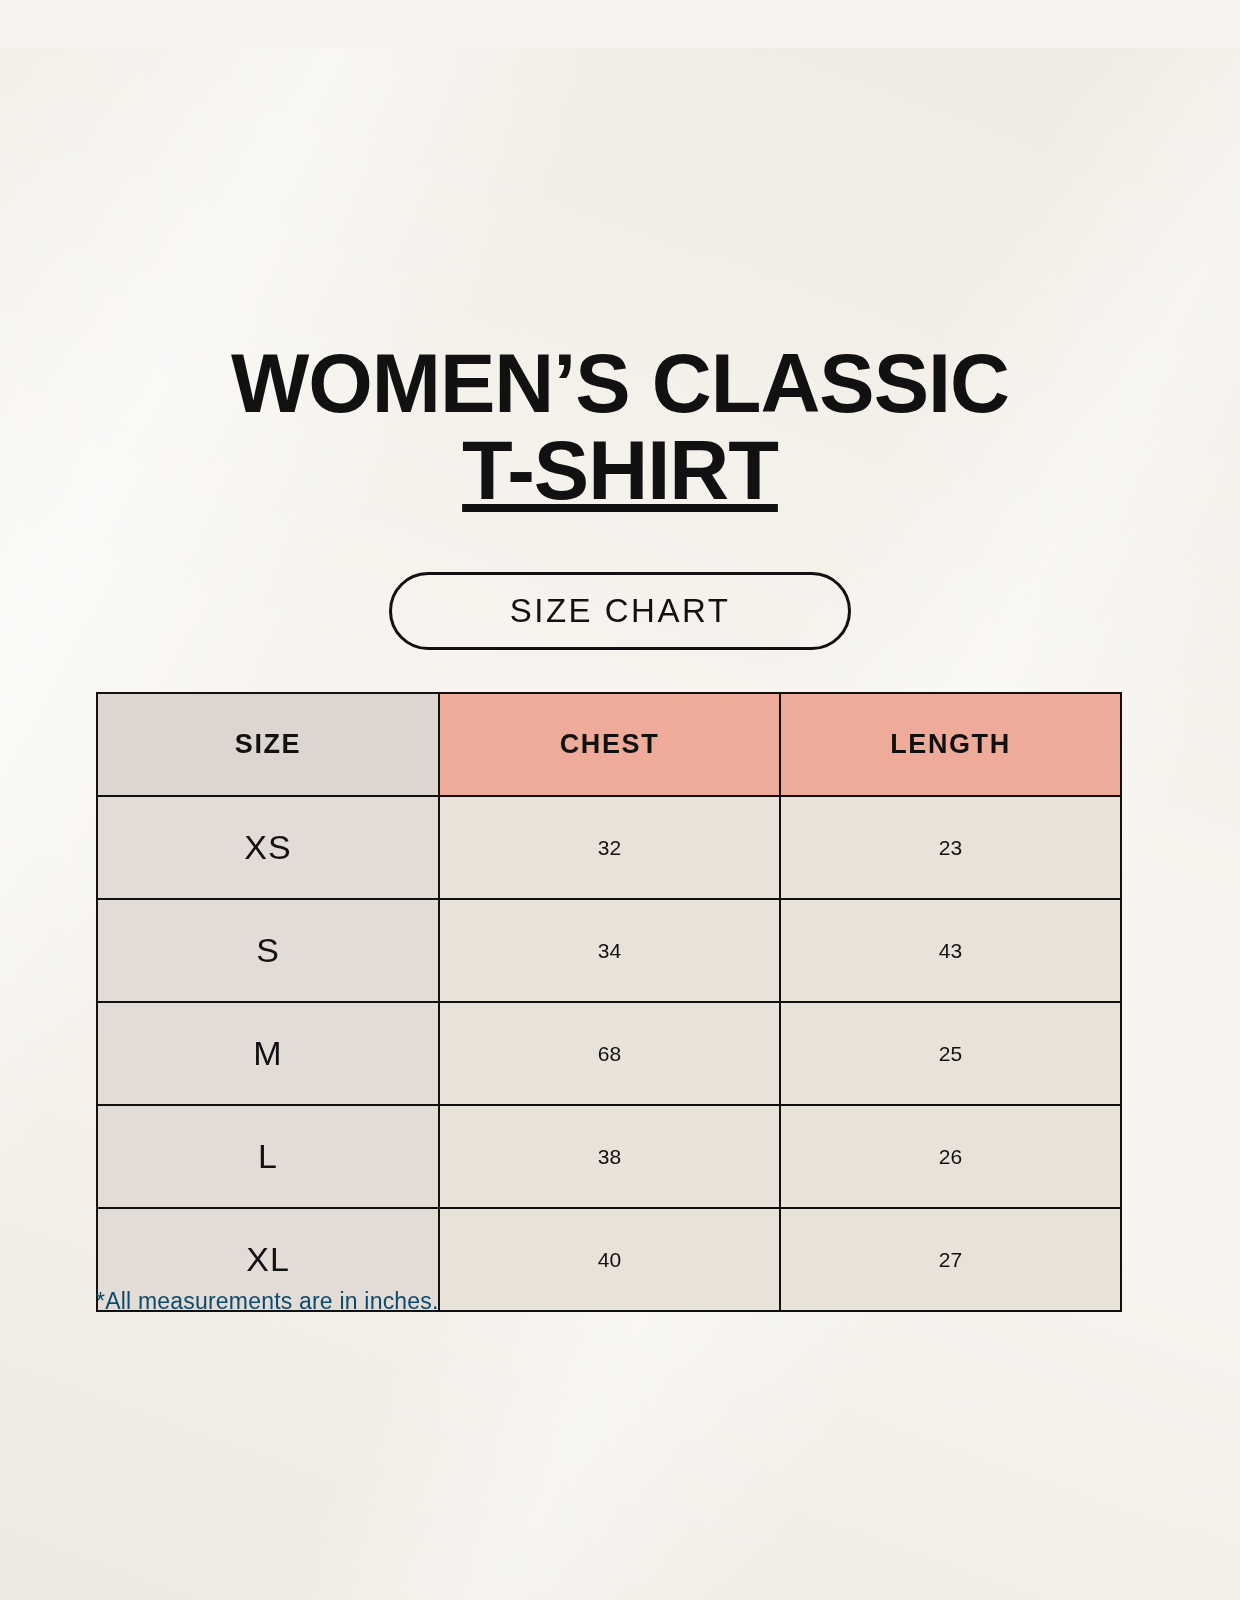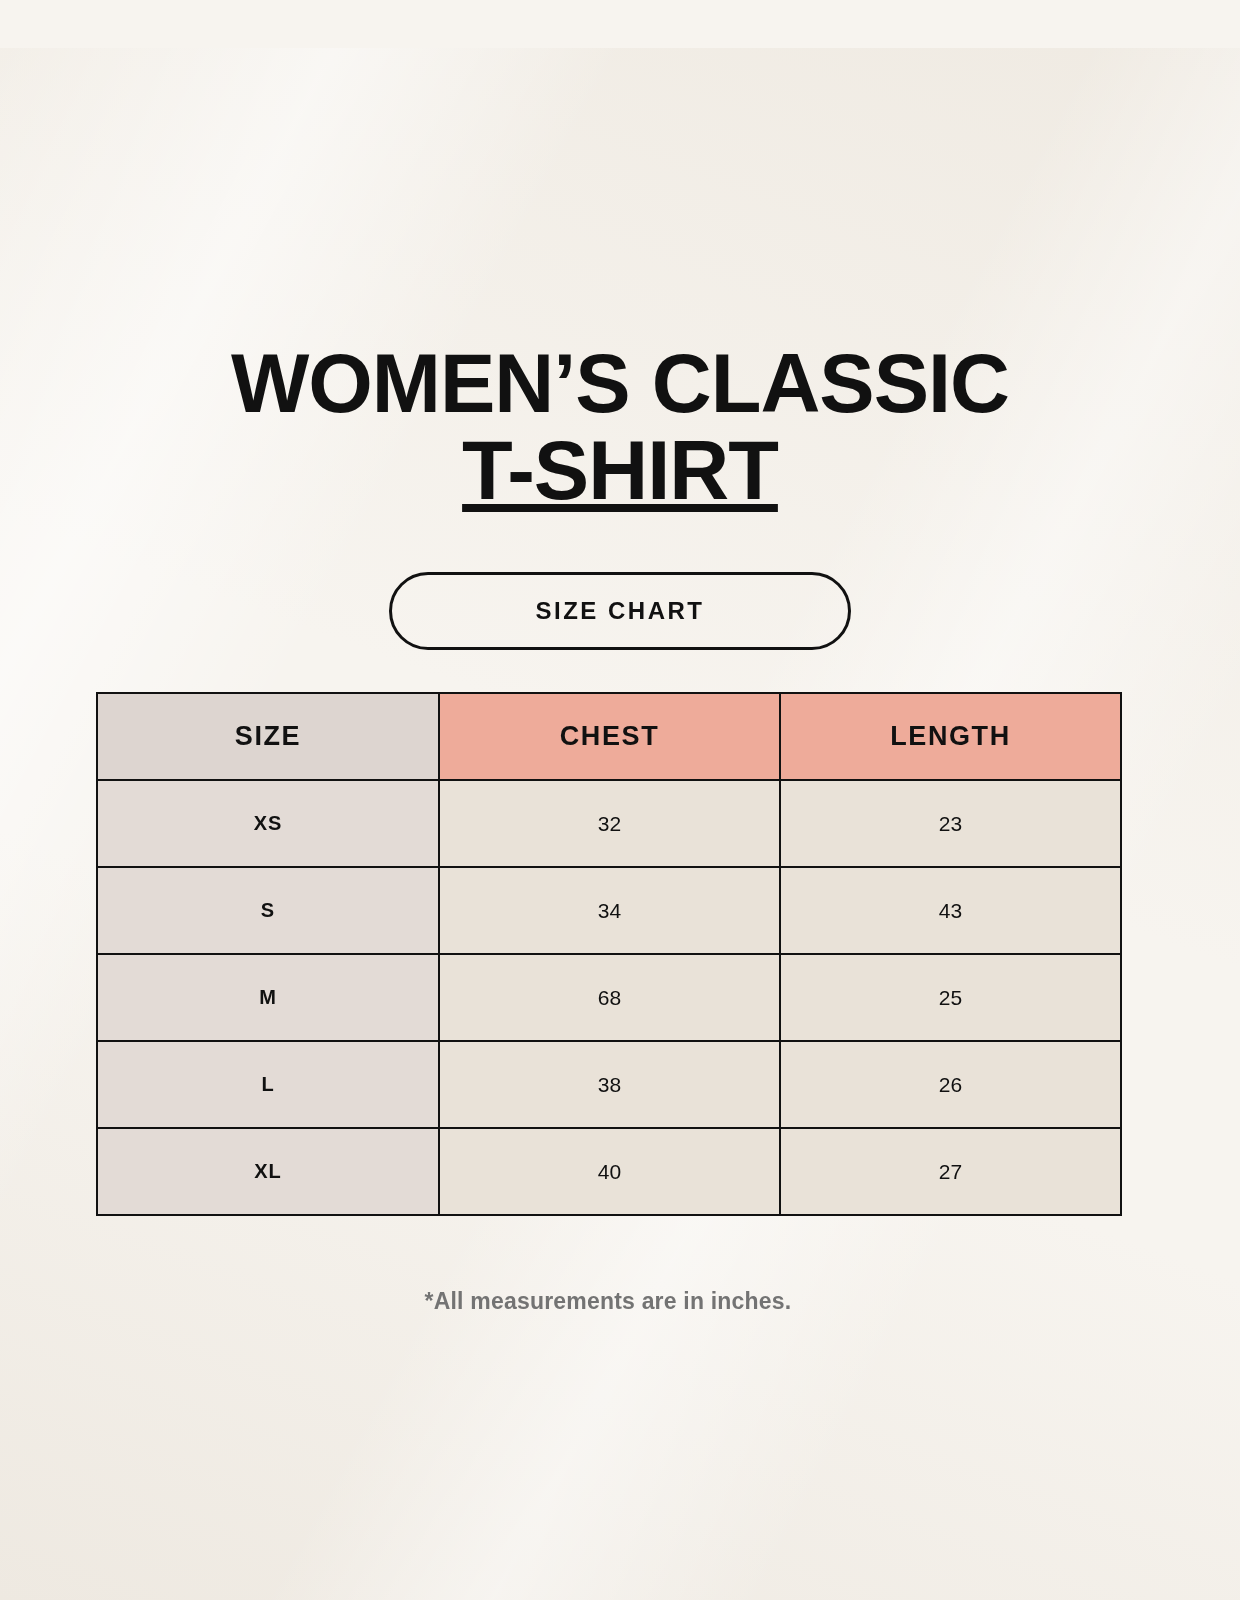--- a/index.html
+++ b/index.html
@@ -61,77 +61,77 @@
     height: 78px;
     border: 3px solid #111111;
     border-radius: 40px;
     display: flex;
     align-items: center;
     justify-content: center;
     box-sizing: border-box;
     background: transparent;
   }
   .pill span {
-    font-size: 24px;
-    font-weight: 700;
+    font-size: 33px;
+    font-weight: 400;
     letter-spacing: 2.5px;
   }
   .table-wrap {
     position: absolute;
     top: 644px;
     left: 96px;
     width: 1024px;
   }
   table {
     border-collapse: collapse;
     width: 1024px;
     table-layout: fixed;
   }
   table td, table th {
     border: 2px solid #111111;
     height: 85px;
     text-align: center;
     vertical-align: middle;
-    padding: 0;
+    padding: 8px;
   }
   col.c-size { width: 342px; }
   col.c-val  { width: 341px; }
 
   thead th {
     font-size: 27px;
     font-weight: 700;
     letter-spacing: 1.6px;
   }
   thead th.head-size {
     background: #ddd5d0;
   }
   thead th.head-accent {
     background: #eeab9a;
   }
   tbody td.cell-size {
     background: #e3dbd6;
-    font-size: 20px;
-    font-weight: 700;
+    font-size: 34px;
+    font-weight: 400;
     letter-spacing: 1px;
   }
   tbody td.cell-val {
     background: #e9e2d8;
     font-size: 21px;
     font-weight: 400;
   }
   .footnote {
     position: absolute;
     top: 1240px;
     left: 96px;
     width: 1024px;
-    text-align: center;
+    text-align: left;
     font-size: 23px;
-    font-weight: 700;
+    font-weight: 400;
     letter-spacing: 0.2px;
-    color: #737373;
+    color: #0c4a6e;
   }
 </style>
 </head>
 <body>
 
 <div class="page">
   <div class="bg-sheen"></div>
 
   <h1 class="title">
     <span class="line1">WOMEN’S CLASSIC</span>

